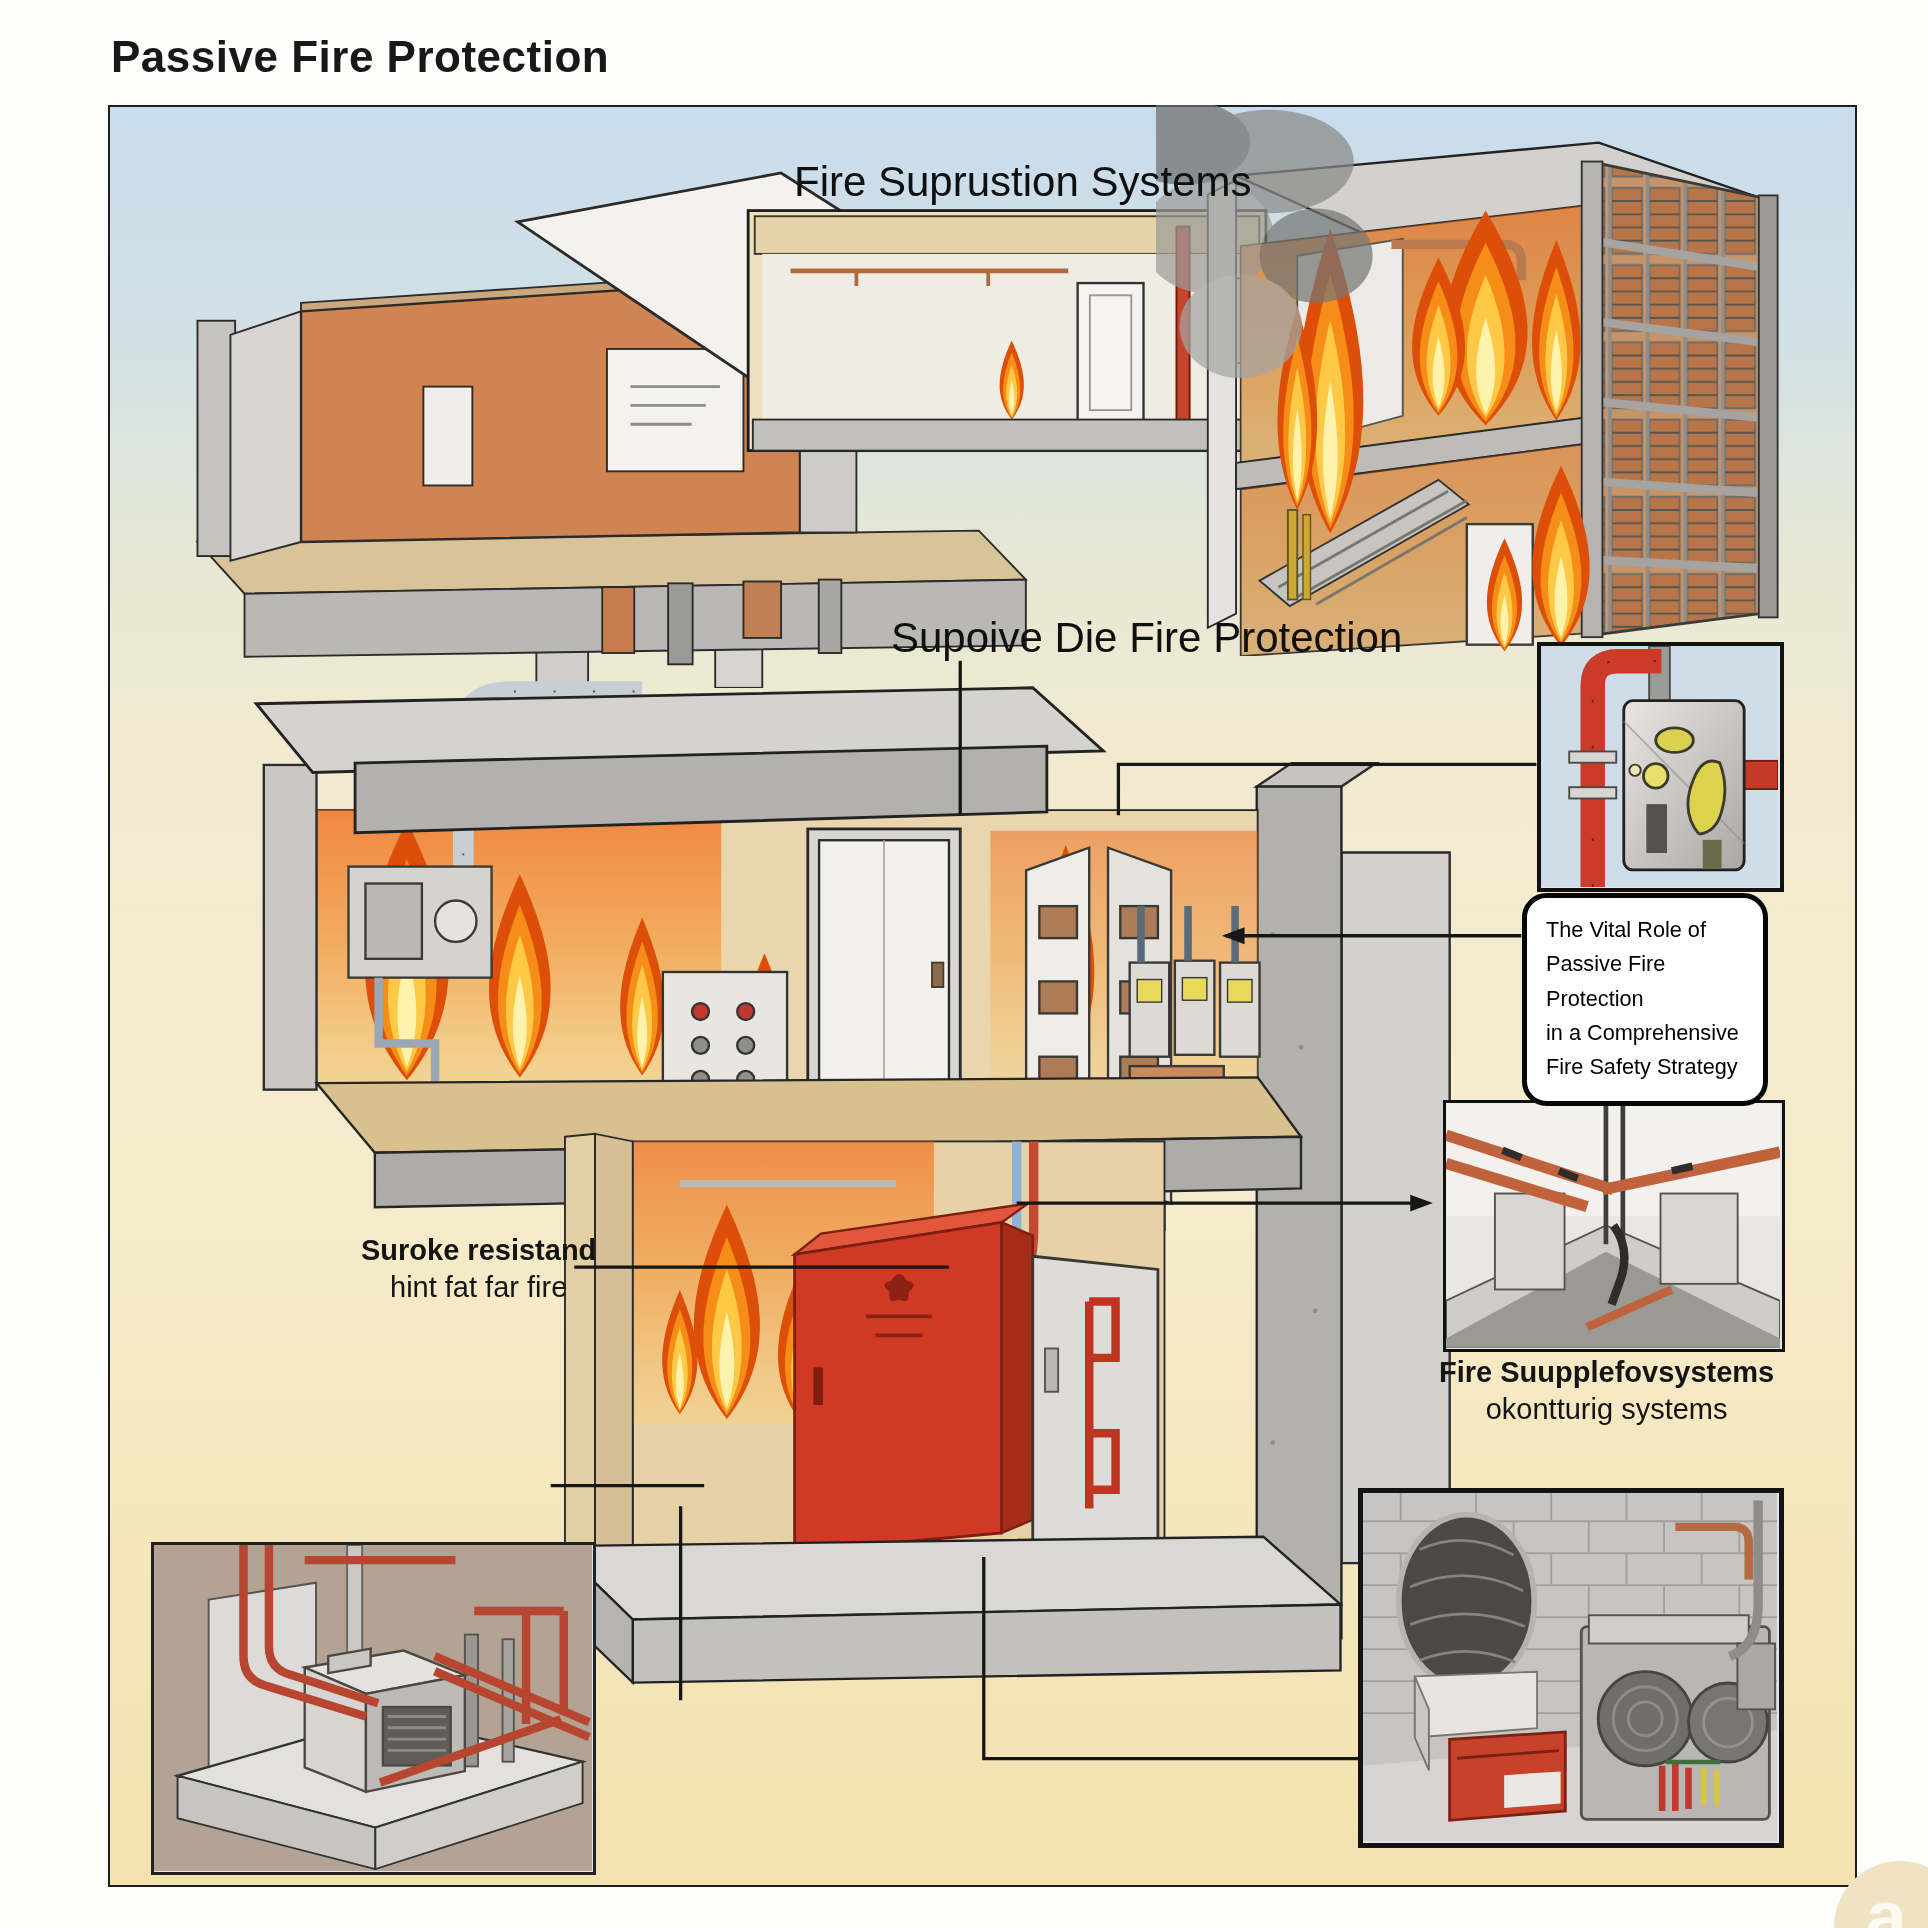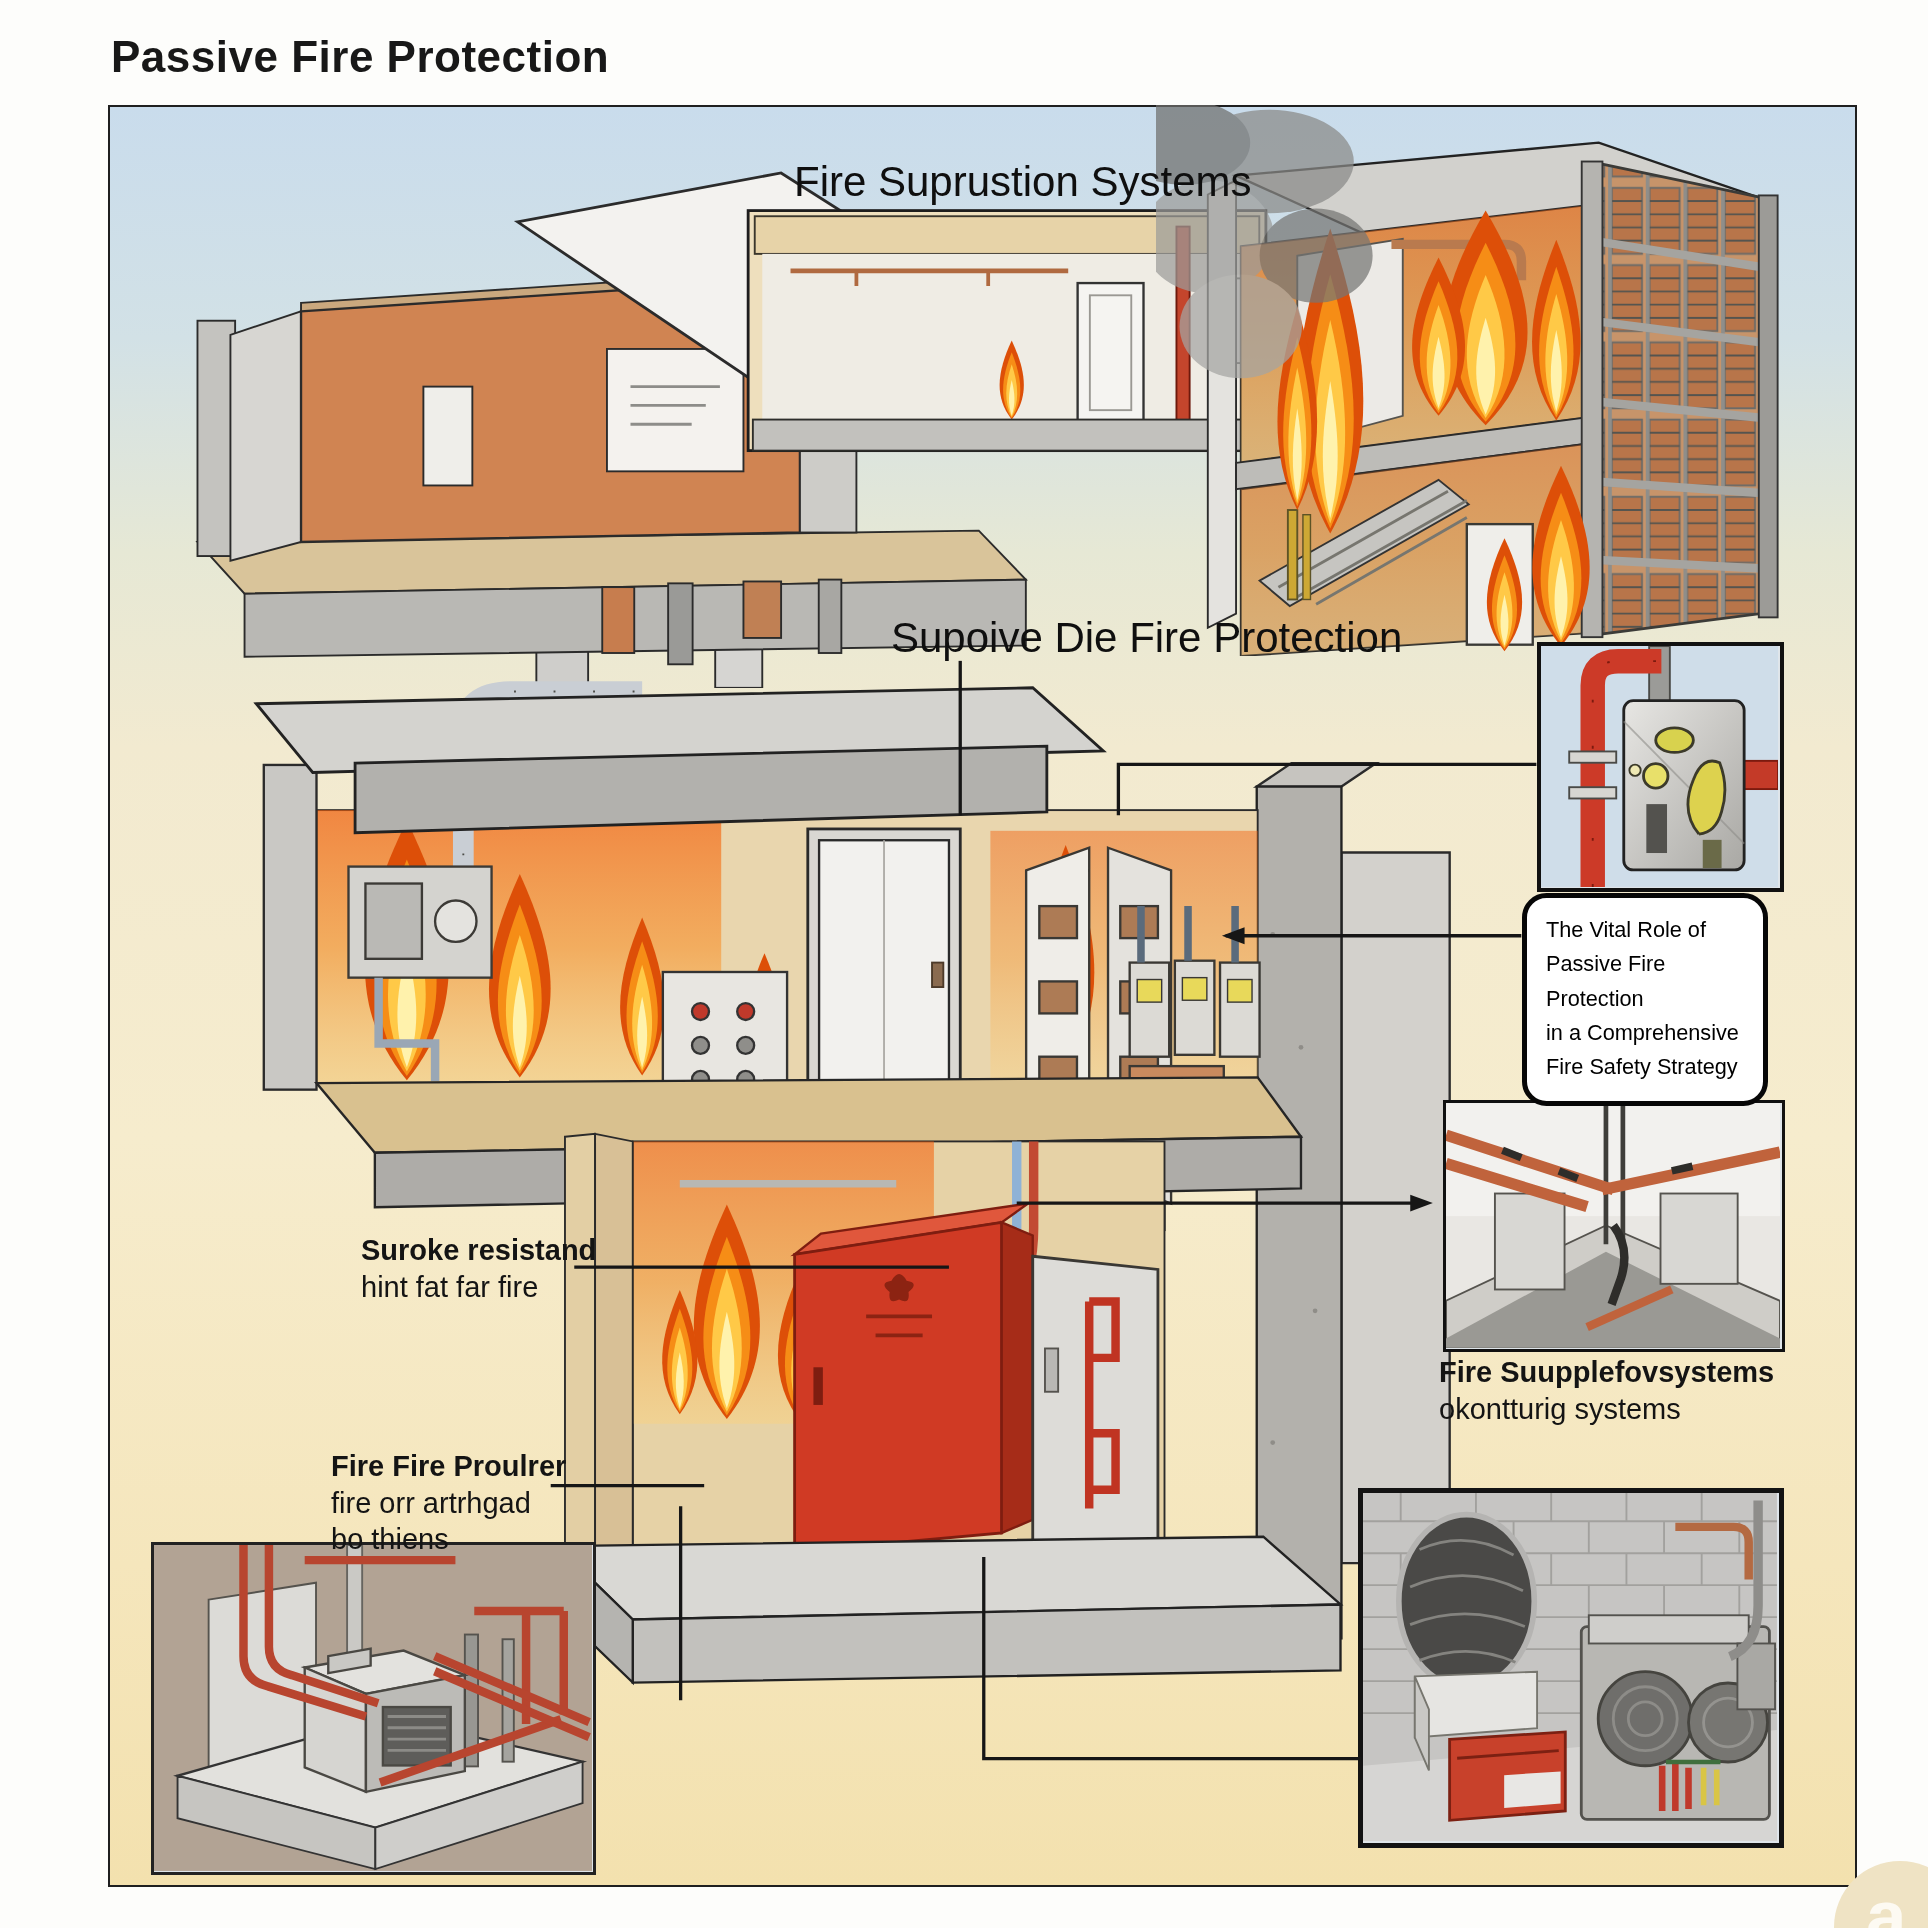--- a/index.html
+++ b/index.html
@@ -7,21 +7,21 @@
         font-family:"Liberation Sans",sans-serif;background:#fdfdfb;}
   .abs{position:absolute;}
   .panel{left:108px;top:105px;width:1749px;height:1782px;
          border:2.8px solid #1f1f1f;box-sizing:border-box;
          background:linear-gradient(180deg,#c9dcec 0%,#d2e1e6 13%,#e6e8d5 25%,
                     #f2ead0 36%,#f6eccd 58%,#f5e6bc 82%,#f3e1ae 100%);z-index:1;}
   .title{left:111px;top:32px;font-size:44px;font-weight:700;color:#181818;
          letter-spacing:0.5px;z-index:5;}
   .ill{z-index:10;}
   .frame{box-sizing:border-box;background:#dfe5ea;z-index:20;overflow:hidden;}
-  .lbl{z-index:30;font-size:29px;line-height:1.26;font-weight:500;color:#141414;}
+  .lbl{z-index:30;font-size:29px;line-height:1.26;font-weight:500;color:#141414;text-align:center;}
   .lbl .l1{font-weight:600;}
   .biglbl{z-index:30;font-size:42px;font-weight:500;color:#0f0f0f;}
   .callout{left:1522px;top:893px;width:202px;z-index:32;background:#ffffff;
            border:5.6px solid #070707;border-radius:24.5px;padding:15px 15px 17px 19px;
            font-size:21.7px;line-height:1.58;color:#000;}
   .connectors{left:0;top:0;width:1928px;height:1928px;z-index:25;pointer-events:none;}
   .watermark{left:1834px;top:1861px;width:132px;height:132px;border-radius:50%;
              background:#efe3c4;z-index:40;color:#fdfaf2;font-size:73px;font-weight:700;
              display:flex;align-items:flex-start;justify-content:flex-start;
              padding:13px 0 0 32px;box-sizing:border-box;}
@@ -394,25 +394,20 @@
         <path d="M298,118 L462,188 M298,134 L462,204"></path>
       </g>
     </svg>
   </div>
 
   <div class="abs lbl" style="left:361px;top:1232px">
     <div class="l1">Suroke resistand</div>
     <div>hint fat far fire</div>
   </div>
 
-  <div class="abs lbl" style="left:331px;top:1448px">
-    <div class="l1">Fire Fire Proulrer</div>
-    <div>fire orr artrhgad</div>
-    <div>bo thiens</div>
-  </div>
 
 
   <svg class="abs connectors" viewBox="0 0 2048 2048">
     <g stroke="#161616" stroke-width="3.5" fill="none">
       <path d="M1020,702 V866"></path>
       <path d="M1632,812 H1188 V866"></path>
       <path d="M1616,994 H1302"></path>
       <path d="M610,1346 H1008"></path>
       <path d="M1080,1278 H1512"></path>
       <path d="M585,1578 H748"></path>

